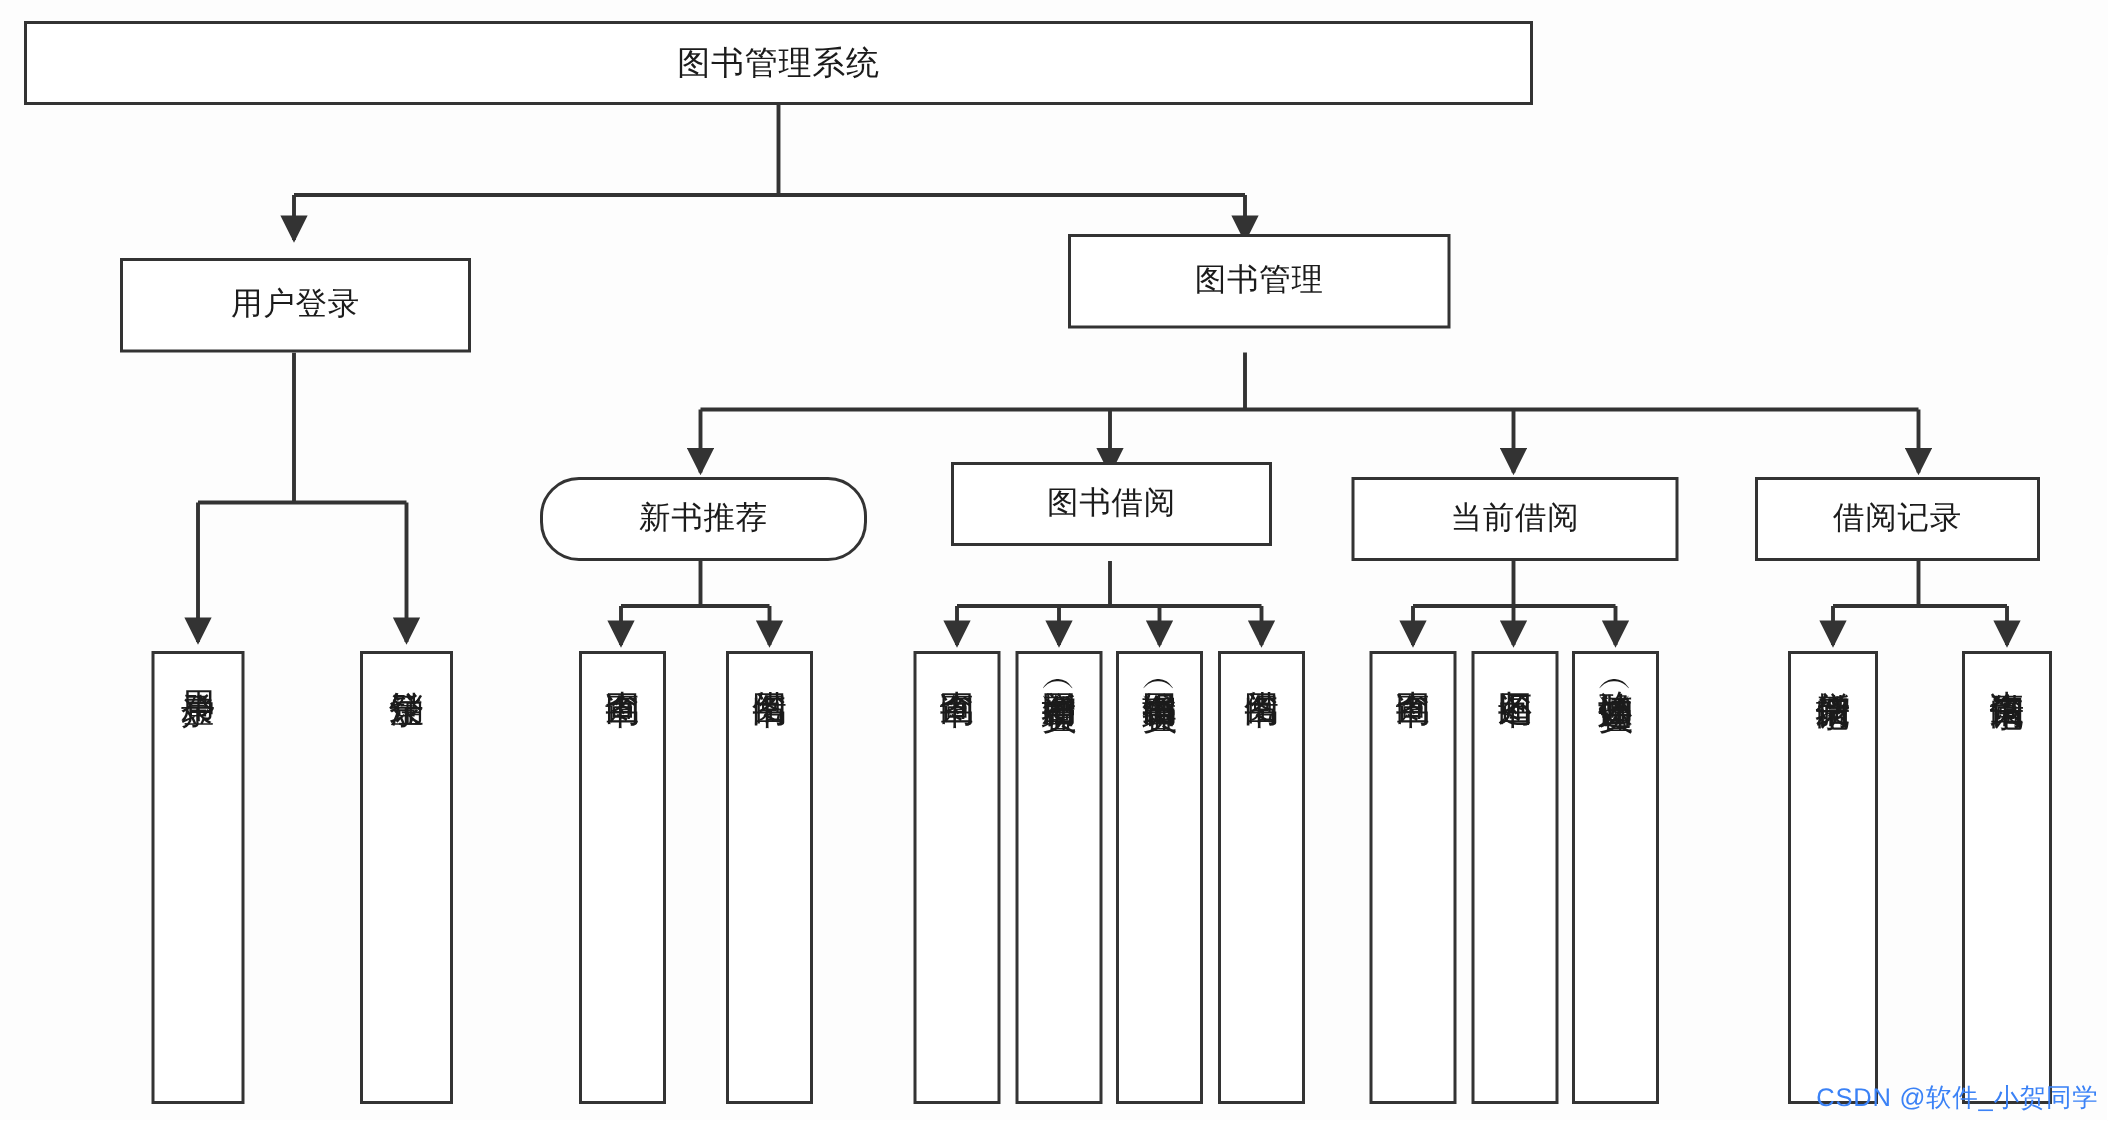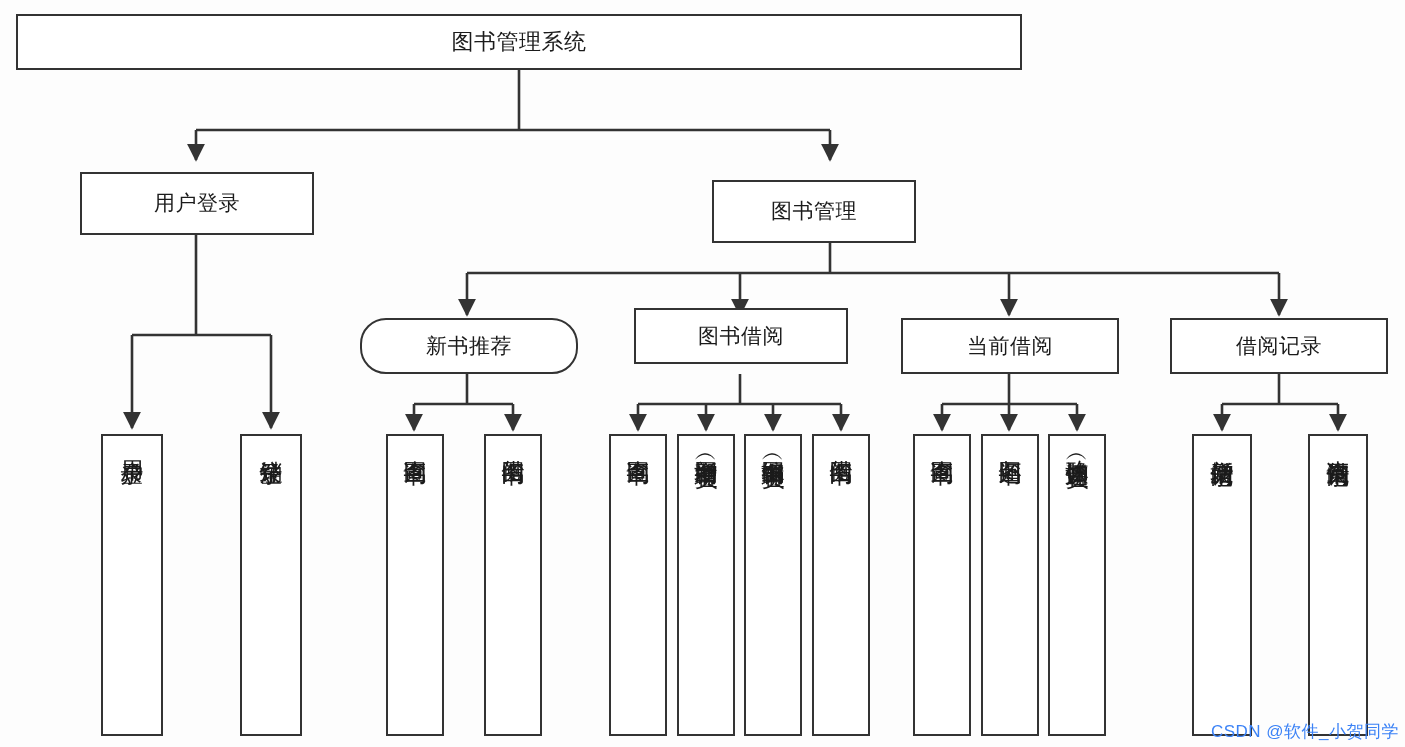--- a/index.html
+++ b/index.html
@@ -121,34 +121,34 @@
     </g>
   </svg>
 
   <div class="node horiz root" style="left:16px; top:14px; width:1006px; height:56px;">
     <span class="label">图书管理系统</span>
   </div>
 
   <div class="node horiz" style="left:80px; top:172px; width:234px; height:63px;">
     <span class="label">用户登录</span>
   </div>
-  <div class="node horiz" style="left:712px; top:180px; width:204px; height:63px;">
+  <div class="node horiz" style="left:712px; top:156px; width:255px; height:63px;">
     <span class="label">图书管理</span>
   </div>
 
   <div class="node horiz" style="left:360px; top:318px; width:218px; height:56px;border-radius:26px;">
     <span class="label">新书推荐</span>
   </div>
   <div class="node horiz" style="left:634px; top:308px; width:214px; height:56px;">
     <span class="label">图书借阅</span>
   </div>
   <div class="node horiz" style="left:901px; top:318px; width:218px; height:56px;">
     <span class="label">当前借阅</span>
   </div>
-  <div class="node horiz" style="left:1170px; top:318px; width:218px; height:56px;">
+  <div class="node horiz" style="left:1170px; top:318px; width:190px; height:56px;">
     <span class="label">借阅记录</span>
   </div>
 
   <div class="node vert" style="left:101px; top:434px; width:62px; height:302px;">
     <span class="label">用户登录</span>
   </div>
   <div class="node vert" style="left:240px; top:434px; width:62px; height:302px;">
     <span class="label">注销登录</span>
   </div>
 

